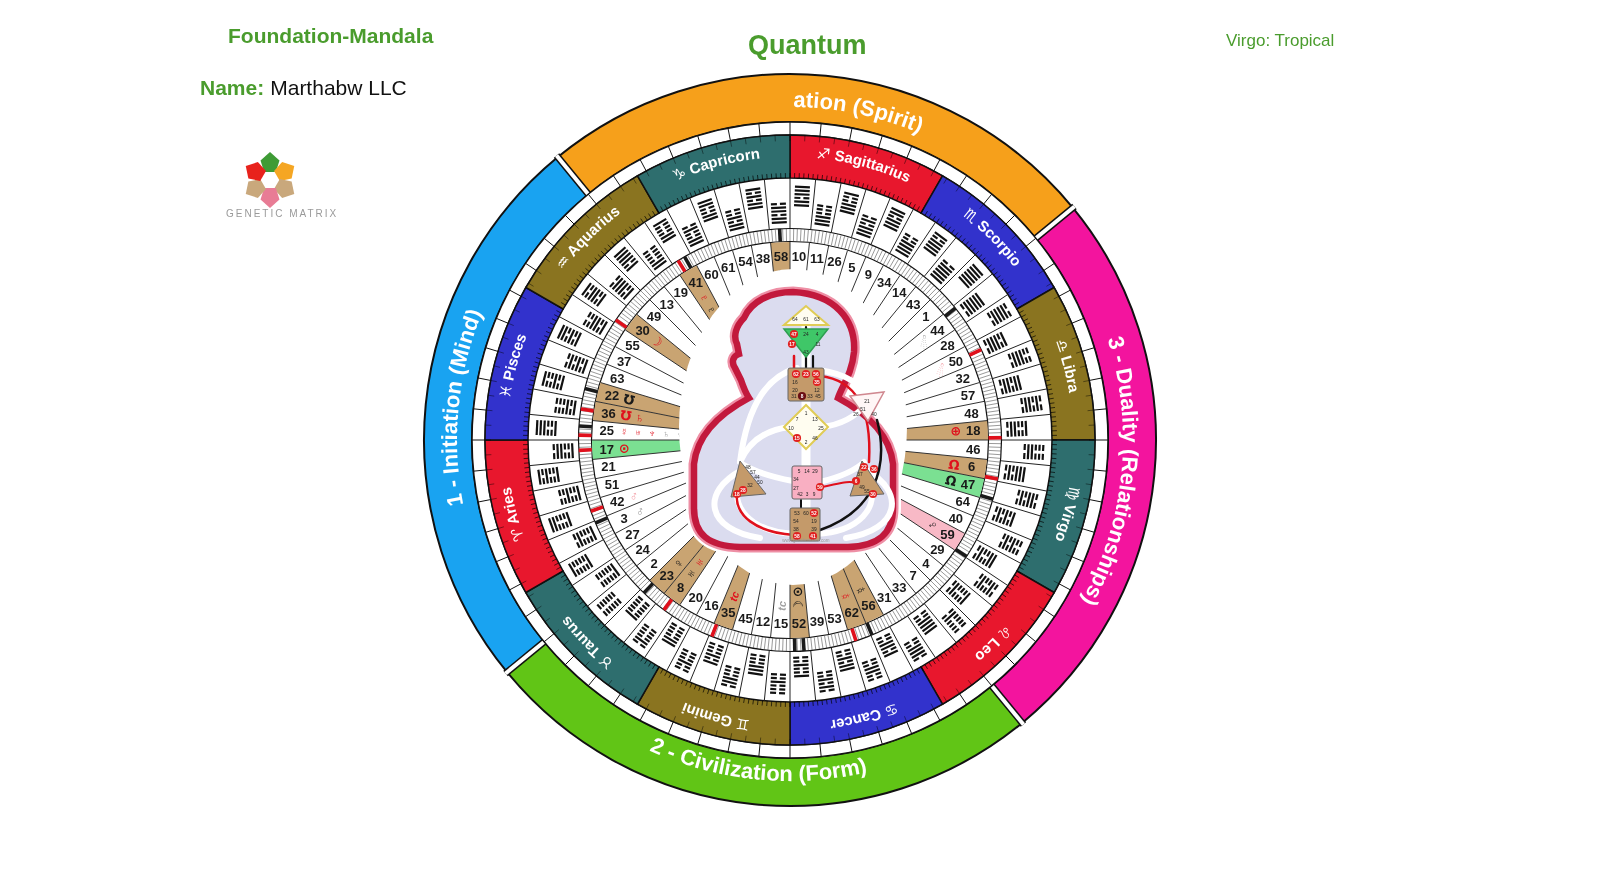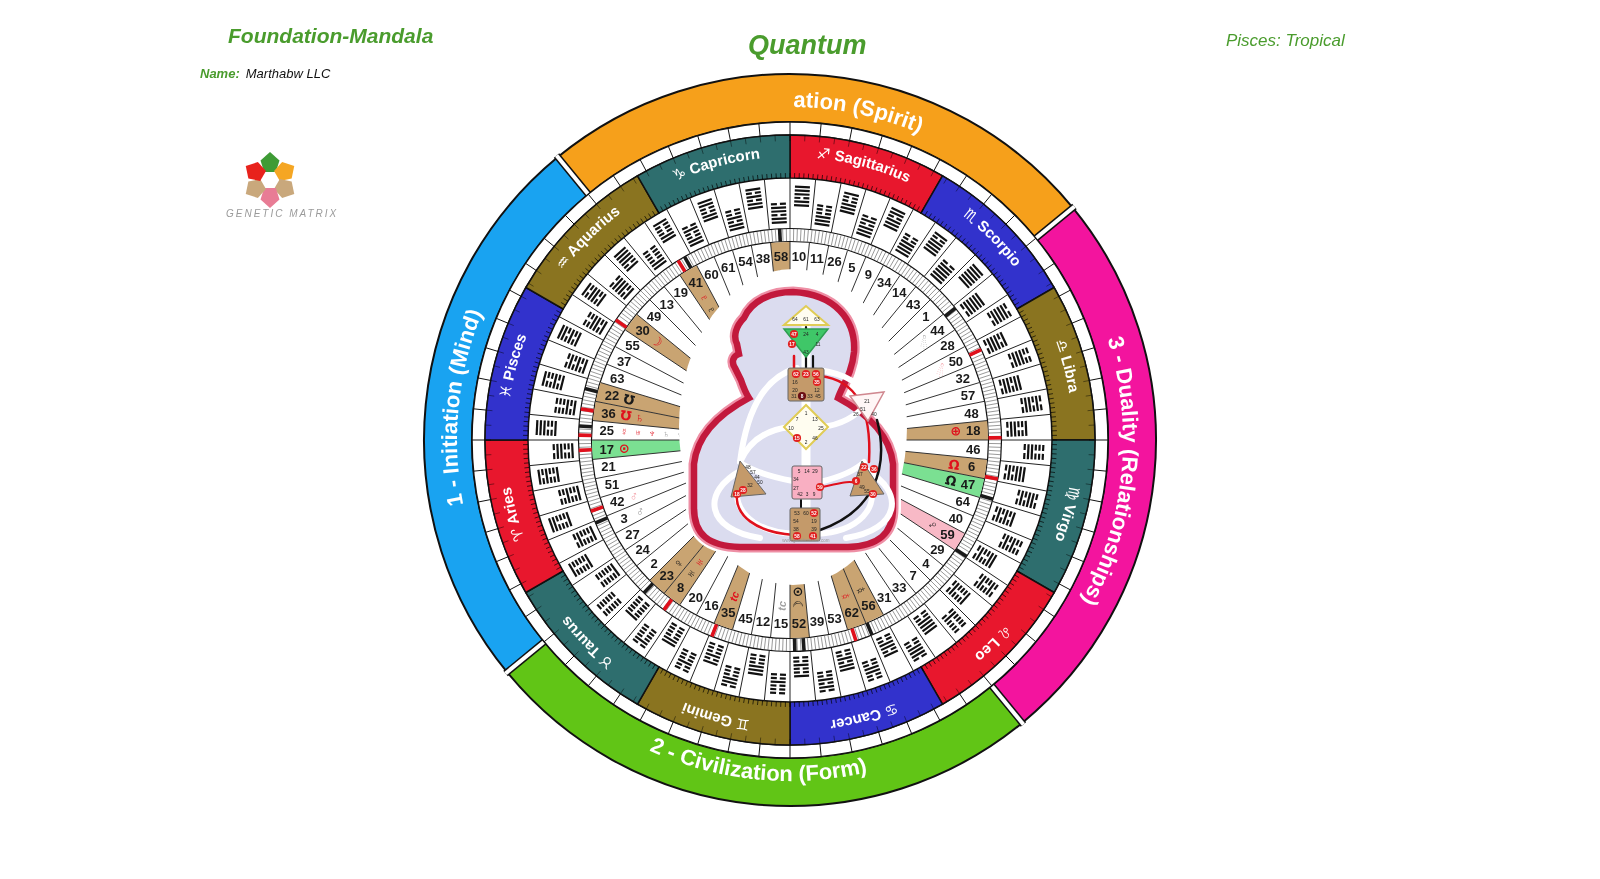--- a/index.html
+++ b/index.html
@@ -1,34 +1,34 @@
 <!DOCTYPE html>
 <html><head>
 <meta charset="utf-8">
 <style>
   html,body{margin:0;padding:0;background:#fff;width:1600px;height:879px;overflow:hidden;
     font-family:"Liberation Sans","DejaVu Sans",sans-serif;}
   #stage{position:relative;width:1600px;height:879px;background:#fff;}
-  .hdr{position:absolute;white-space:nowrap;font-style:italic;}
+  .hdr{position:absolute;white-space:nowrap;}
   #title{left:228px;top:24px;font-size:21px;font-weight:bold;color:#4a9c2d;}
   #subtitle{left:748px;top:30px;font-size:27px;font-weight:bold;color:#4a9c2d;}
   #system{left:1226px;top:31px;font-size:17px;color:#4a9c2d;}
-  #nameline{left:200px;top:66px;font-size:13px;color:#111;}
+  #nameline{left:200px;top:76px;font-size:21px;color:#111;}
   #nameline .lab{color:#4a9c2d;font-weight:bold;margin-right:6px;}
   #logotext{left:226px;top:208px;font-size:10px;color:#9a9a9a;letter-spacing:2px;}
   svg{position:absolute;left:0;top:0;}
   text{font-family:"Liberation Sans","DejaVu Sans",sans-serif;}
 </style>
 </head>
 <body>
 
 <div id="stage">
   <div class="hdr" id="title">Foundation-Mandala</div>
   <div class="hdr" id="subtitle">Quantum</div>
-  <div class="hdr" id="system">Pisces: Tropical</div>
+  <div class="hdr" id="system">Virgo: Tropical</div>
   <div class="hdr" id="nameline"><span class="lab">Name:</span><span>Marthabw LLC</span></div>
   <div class="hdr" id="logotext">GENETIC MATRIX</div>
   <svg id="wheelsvg" width="1600" height="879" viewBox="0 0 1600 879">
       <defs>
         <path id="qcw" d="M790,107 A333,333 0 1 1 790,773 A333,333 0 1 1 790,107" fill="none"></path>
         <path id="qccw" d="M790,99 A341,341 0 1 0 790,781 A341,341 0 1 0 790,99" fill="none"></path>
         <path id="zcw" d="M790,157 A283,283 0 1 1 790,723 A283,283 0 1 1 790,157" fill="none"></path>
       </defs>
       <g>
         <path d="M557.8120579961058,157.0781740692383 A366,366 0 0 1 1072.9218259307618,207.81205799610572 L1035.8173241693503,238.2629356359607 A318,318 0 0 0 588.2629356359607,194.18267583064963 Z" fill="#F6A01B" stroke="#111" stroke-width="2"></path>

